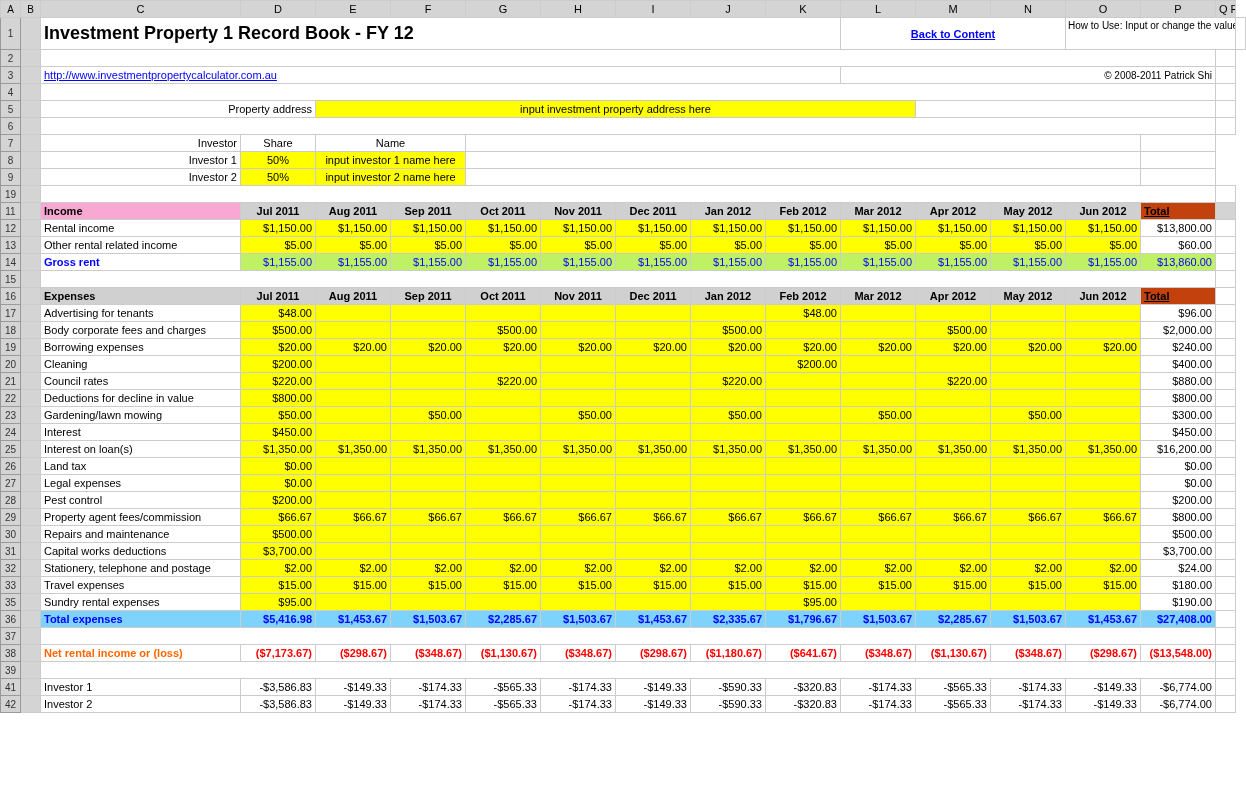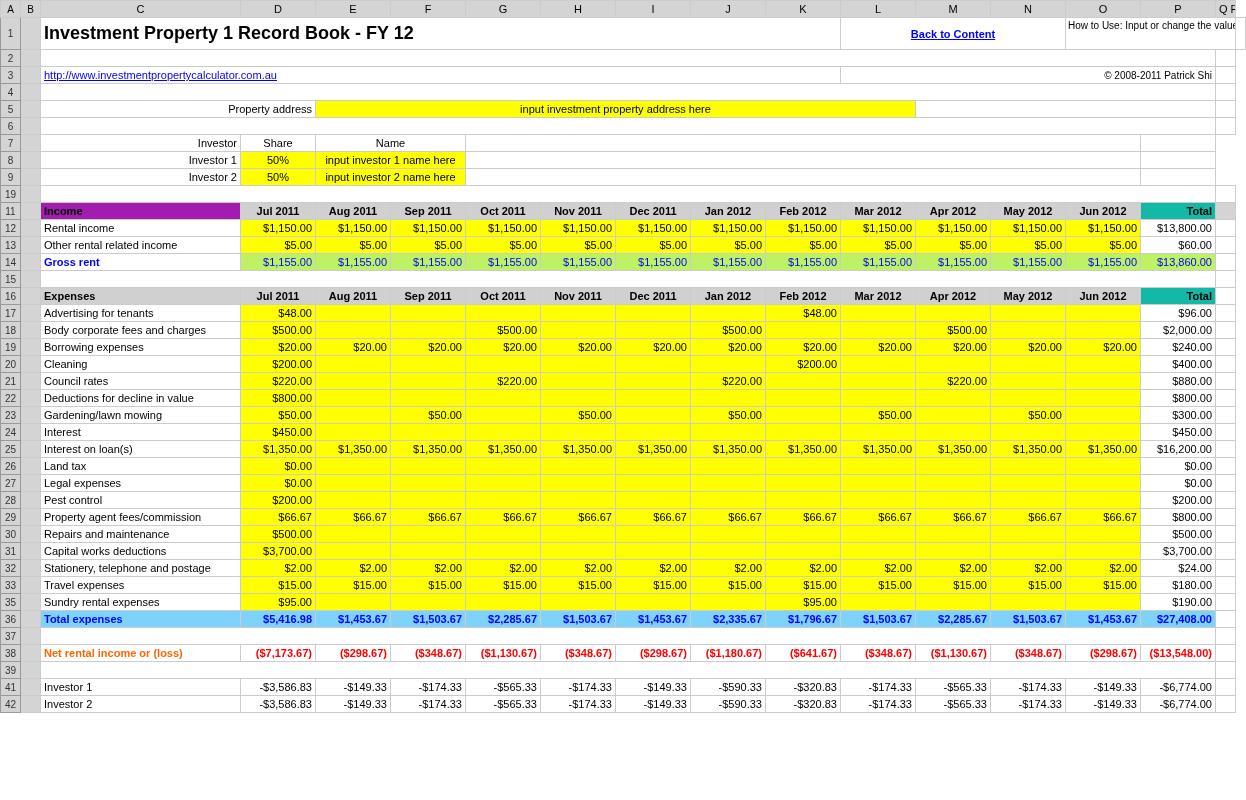--- a/index.html
+++ b/index.html
@@ -49,39 +49,40 @@
 
     .yellow { background-color: #FFFF00; }
     .orange-text { color: #FF6600; font-weight: bold; }
     .red-text { color: #FF0000; font-weight: bold; }
     .blue-text { color: #0000FF; }
     .blue-link { color: #0000FF; text-decoration: underline; }
     .bold { font-weight: bold; }
     .right { text-align: right; }
     .center { text-align: center; }
 
-    .income-header { background-color: #a21caf; font-weight: bold; }
+    .income-header { background-color: #f9a8d4; font-weight: bold; }
     .expenses-header { background-color: #d0d0d0; font-weight: bold; }
     .gross-rent { background-color: #bef264; }
     .total-expenses-row { background-color: #7dd3fc; font-weight: bold; }
 
     .col-header-row {
       background-color: #d4d4d4;
     }
 
     .month-header {
       background-color: #d0d0d0;
       font-weight: bold;
       text-align: center;
     }
 
     .total-header {
-      background-color: #14b8a6;
+      background-color: #c2410c;
       font-weight: bold;
-      text-align: right;
+      text-align: left;
+      text-decoration: underline;
     }
   </style>
 </head>
 <body>
 
 <div class="spreadsheet-container">
   <table>
 
     <colgroup>
       <col style="width:20px">

